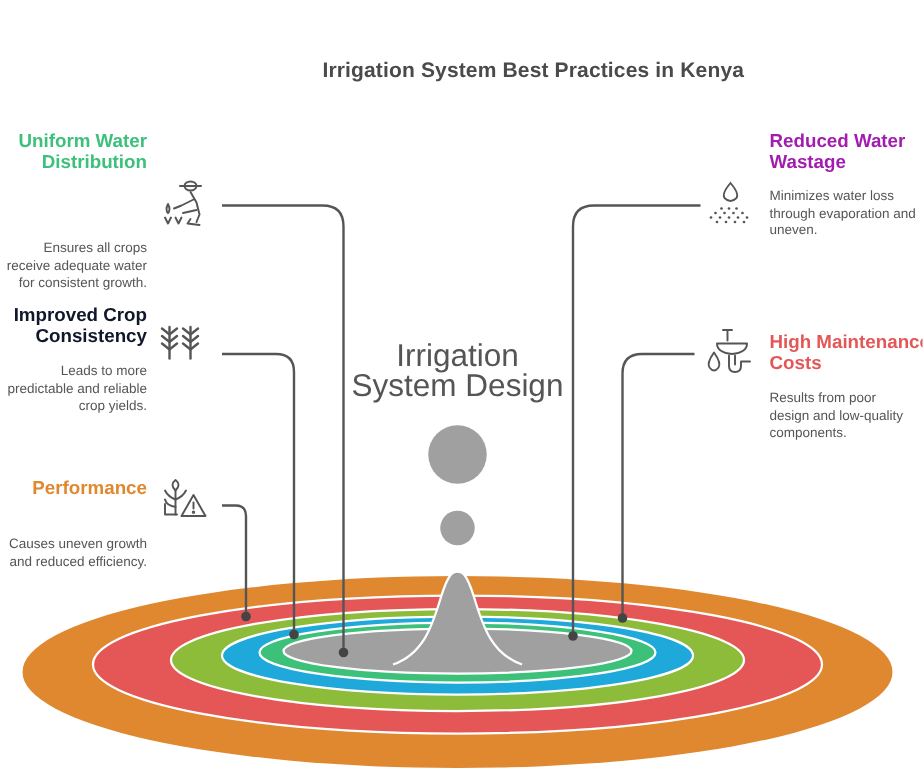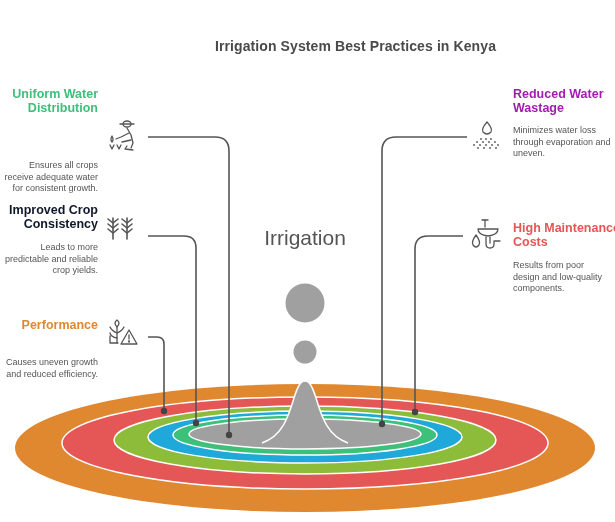--- a/index.html
+++ b/index.html
@@ -107,20 +107,21 @@
     <path d="M482,220 L488,220"></path>
     <path d="M478,229 L498,229 Q498,235 488,236 Q478,235 478,229 Z"></path>
     <path d="M486,237 L486,244 Q486,248 490,248 Q494,248 494,244 L494,241 L500,241"></path>
     <path d="M490,237 L490,243"></path>
     <path d="M476,235 Q471,242 473,245 Q476,249 479,245 Q481,242 476,235 Z"></path>
   </g>
 </svg>
 
 <div class="center-label">
   <div>Irrigation</div>
+  <div>System Design</div>
 </div>
 
 <div class="lbl r-align" style="right:517px; top:87px; color:#3cc07a;">
   <div>Uniform Water</div>
   <div>Distribution</div>
 </div>
 <div class="desc r-align" style="right:517px; top:126px;margin-top:34px;">
   <div>Ensures all crops</div>
   <div>receive adequate water</div>
   <div>for consistent growth.</div>

